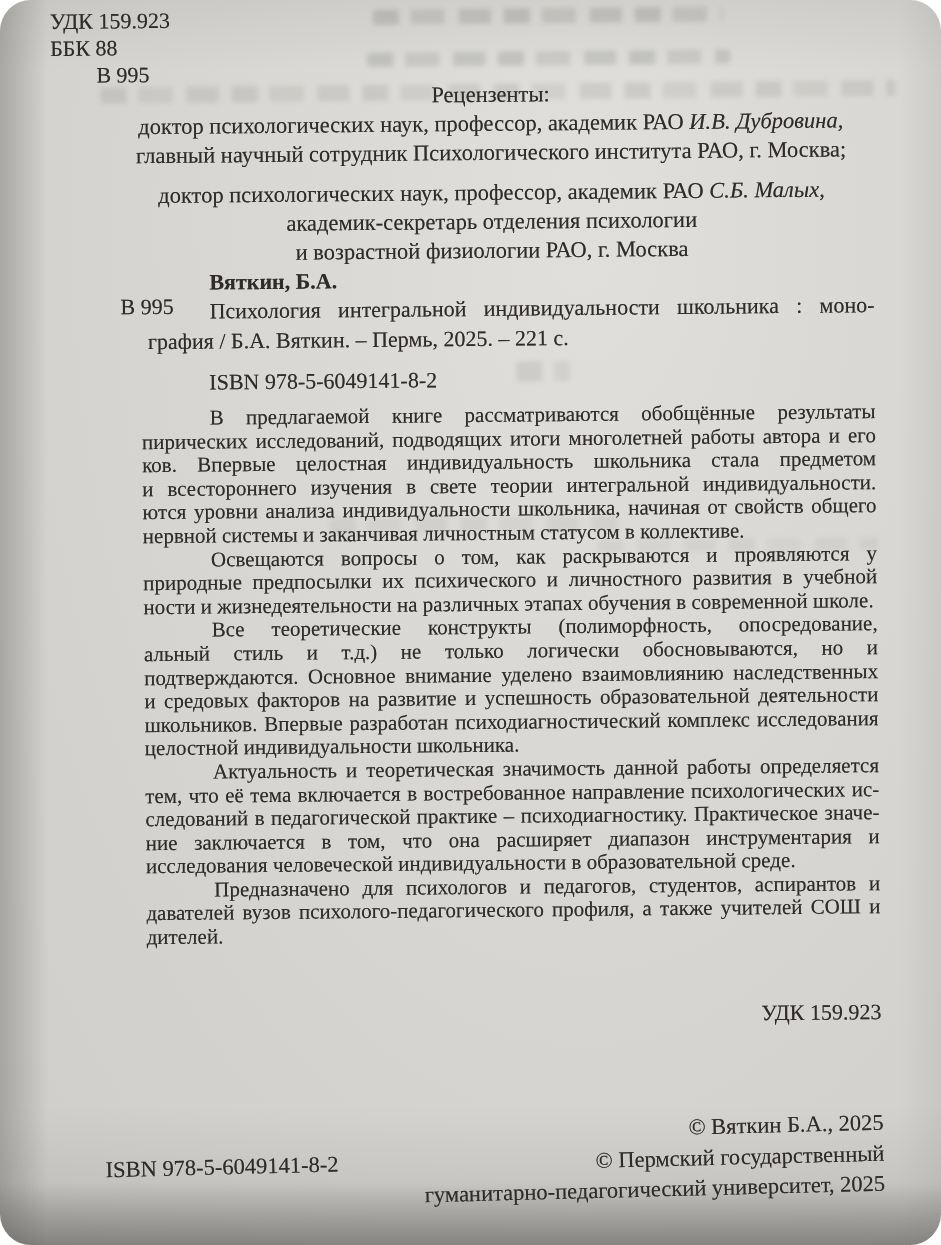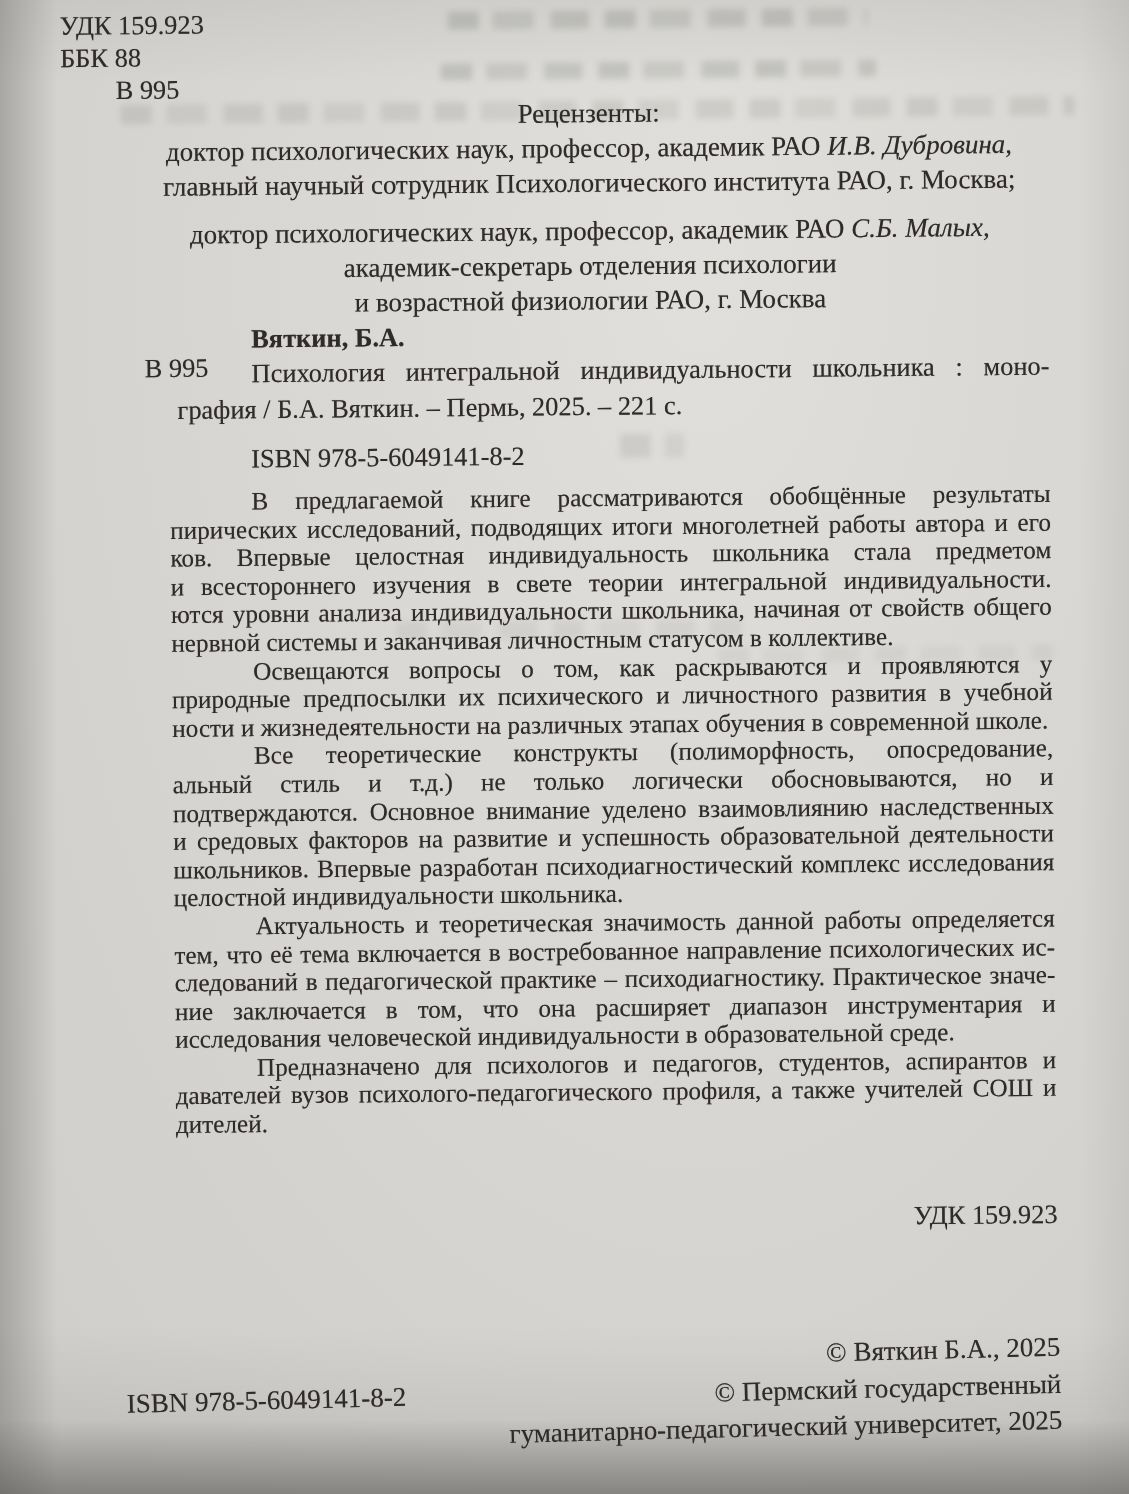--- a/index.html
+++ b/index.html
@@ -11,20 +11,21 @@
     font-family: "Liberation Serif", serif;
     color: #2e2b28;
     text-shadow: 0 0 0.6px rgba(46,43,40,0.55);
     background:
       linear-gradient(180deg, rgba(0,0,0,0) 95%, rgba(80,78,74,0.5) 100%),
       linear-gradient(90deg, rgba(100,98,94,0.38) 0px, rgba(100,98,94,0) 48px),
       linear-gradient(270deg, rgba(140,138,134,0.16) 0px, rgba(140,138,134,0) 42px),
       linear-gradient(180deg, rgba(120,118,114,0.12) 0px, rgba(120,118,114,0) 70px),
       linear-gradient(0deg, rgba(110,108,104,0.22) 0px, rgba(110,108,104,0) 140px),
       radial-gradient(ellipse at 62% 18%, #e1dfdb 0%, #d8d6d2 48%, #cfcdc9 100%);
+    border-radius: 31px;
   }
   .tilt {
     position: absolute;
     inset: 0;
     transform: rotate(-0.55deg);
     transform-origin: 50% 45%;
   }
   
   .ghost {
     position: absolute;

